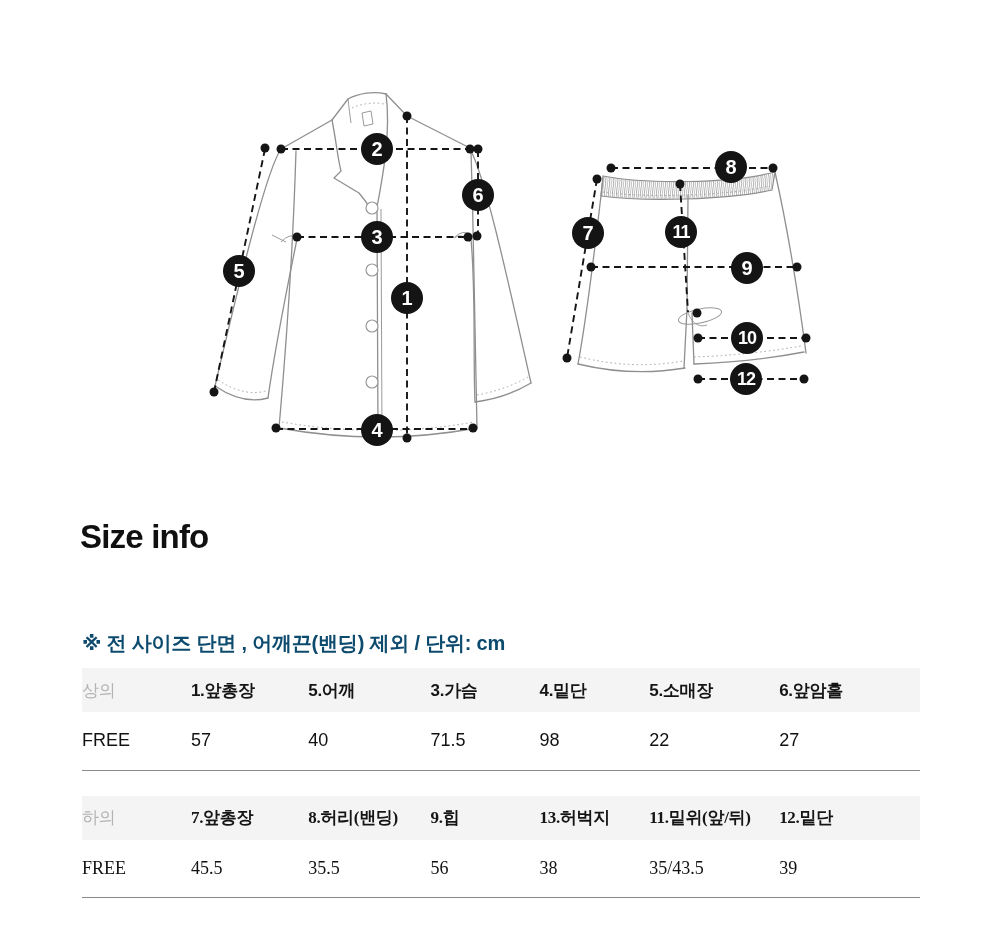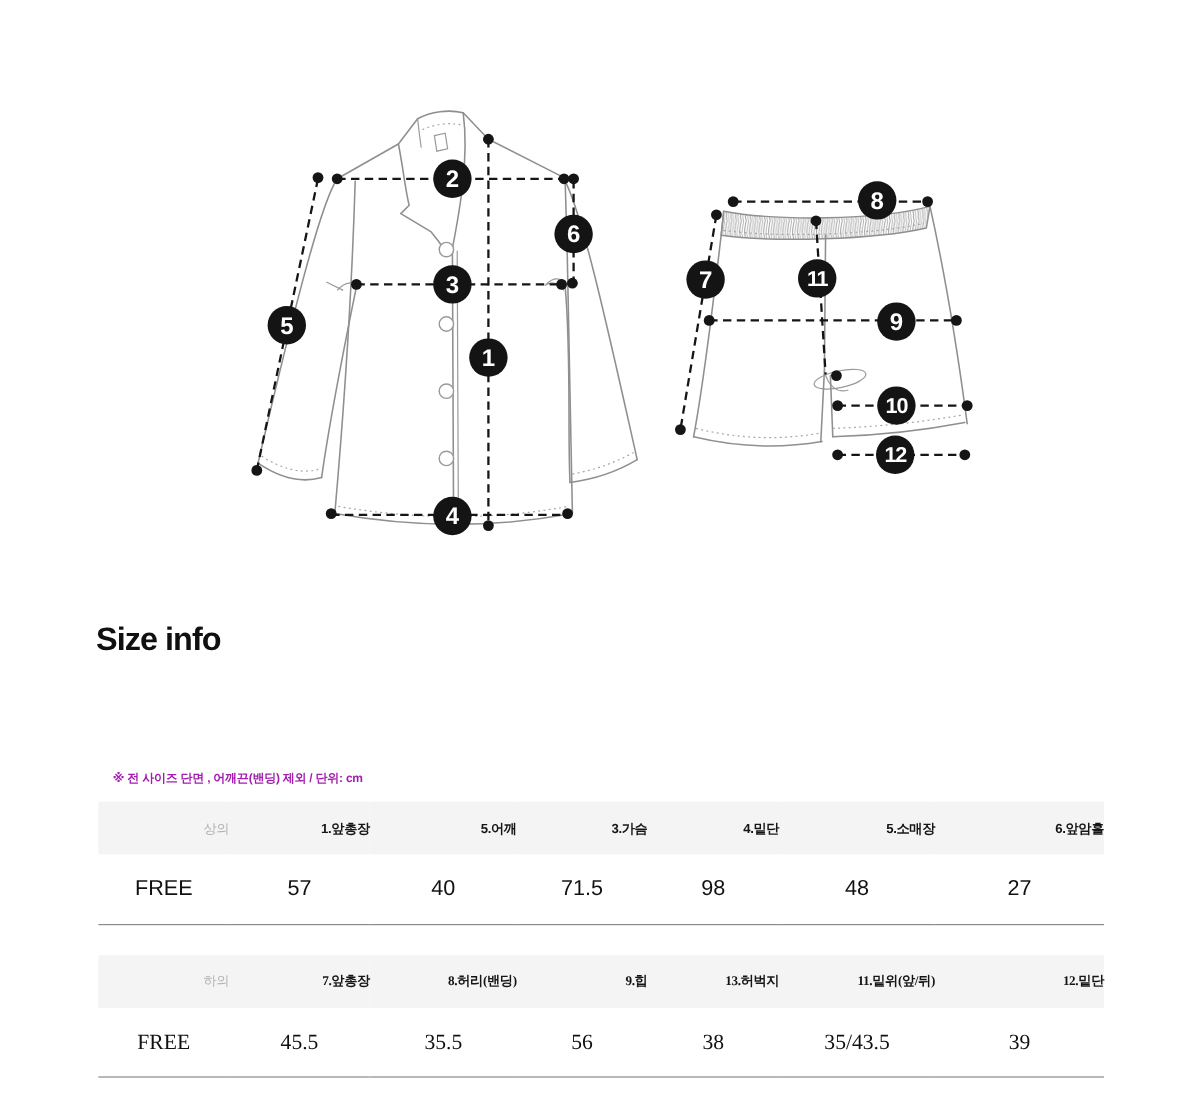--- a/index.html
+++ b/index.html
@@ -14,33 +14,33 @@
   .stitch{stroke:#a5a5a5;stroke-width:1;fill:none;stroke-dasharray:1.6 2.8;}
   .btn{stroke:#9a9a9a;stroke-width:1.2;fill:#ffffff;}
   .mline{stroke:#151515;stroke-width:1.9;fill:none;stroke-dasharray:7 4.5;}
   .mdot{fill:#151515;stroke:none;}
   .badge-c{fill:#141414;stroke:none;}
   .badge-t{fill:#ffffff;font-family:"Liberation Sans","DejaVu Sans",sans-serif;
            font-weight:700;font-size:20px;text-anchor:middle;}
   .badge-t.sm{font-size:18px;letter-spacing:-1px;}
   
   .size-title{position:absolute;left:80px;top:518px;margin:0;
-    font-size:27px;font-weight:700;letter-spacing:-0.8px;color:#101010;}
-  .note{position:absolute;left:78px;top:626px;margin:16px;
-    font-size:10px;font-weight:700;color:#a21caf;letter-spacing:-0.2px;}
+    font-size:33px;font-weight:700;letter-spacing:-0.8px;color:#101010;}
+  .note{position:absolute;left:78px;top:626px;margin:4px;
+    font-size:20px;font-weight:700;color:#0c4a6e;letter-spacing:-0.2px;}
   
   .tables{position:absolute;left:82px;top:668px;width:838px;}
   table{width:100%;border-collapse:collapse;table-layout:fixed;}
   table.second{margin-top:25px;font-family:Liberation Serif, serif;}
   thead tr{height:44px;background:#f4f4f5;}
   tbody tr{height:58px;border-bottom:1px solid #8a8a8a;}
-  th{font-size:11px;font-weight:700;color:#151515;text-align:right;
+  th{font-size:17px;font-weight:700;color:#151515;text-align:left;
      letter-spacing:-0.3px;padding:0;}
   th.muted{color:#b3b3b3;font-weight:400;}
-  td{font-size:18px;font-weight:400;color:#111;text-align:center;padding:0;}
+  td{font-size:18px;font-weight:400;color:#111;text-align:left;padding:0;}
 </style>
 </head>
 <body>
 
 <div class="diagram-wrap">
 <svg width="1000" height="470" viewBox="0 0 1000 470" xmlns="http://www.w3.org/2000/svg">
   <defs>
     <pattern id="wbhatch" width="4" height="20" patternUnits="userSpaceOnUse">
       <path d="M1,0 Q2.6,4 1,8 Q-0.4,13 1.4,20" stroke="#9a9a9a" stroke-width="0.8" fill="none"></path>
       <path d="M3,0 Q4.4,5 2.8,10 Q1.6,14 3.2,20" stroke="#ababab" stroke-width="0.7" fill="none"></path>
@@ -225,21 +225,21 @@
         <th>6.앞암홀</th>
       </tr>
     </thead>
     <tbody>
       <tr>
         <td>FREE</td>
         <td>57</td>
         <td>40</td>
         <td>71.5</td>
         <td>98</td>
-        <td>48</td>
+        <td>22</td>
         <td>27</td>
       </tr>
     </tbody>
   </table>
 
   <table class="second">
     <colgroup>
       <col style="width:13.0%">
         <col style="width:14.0%">
         <col style="width:14.6%">

